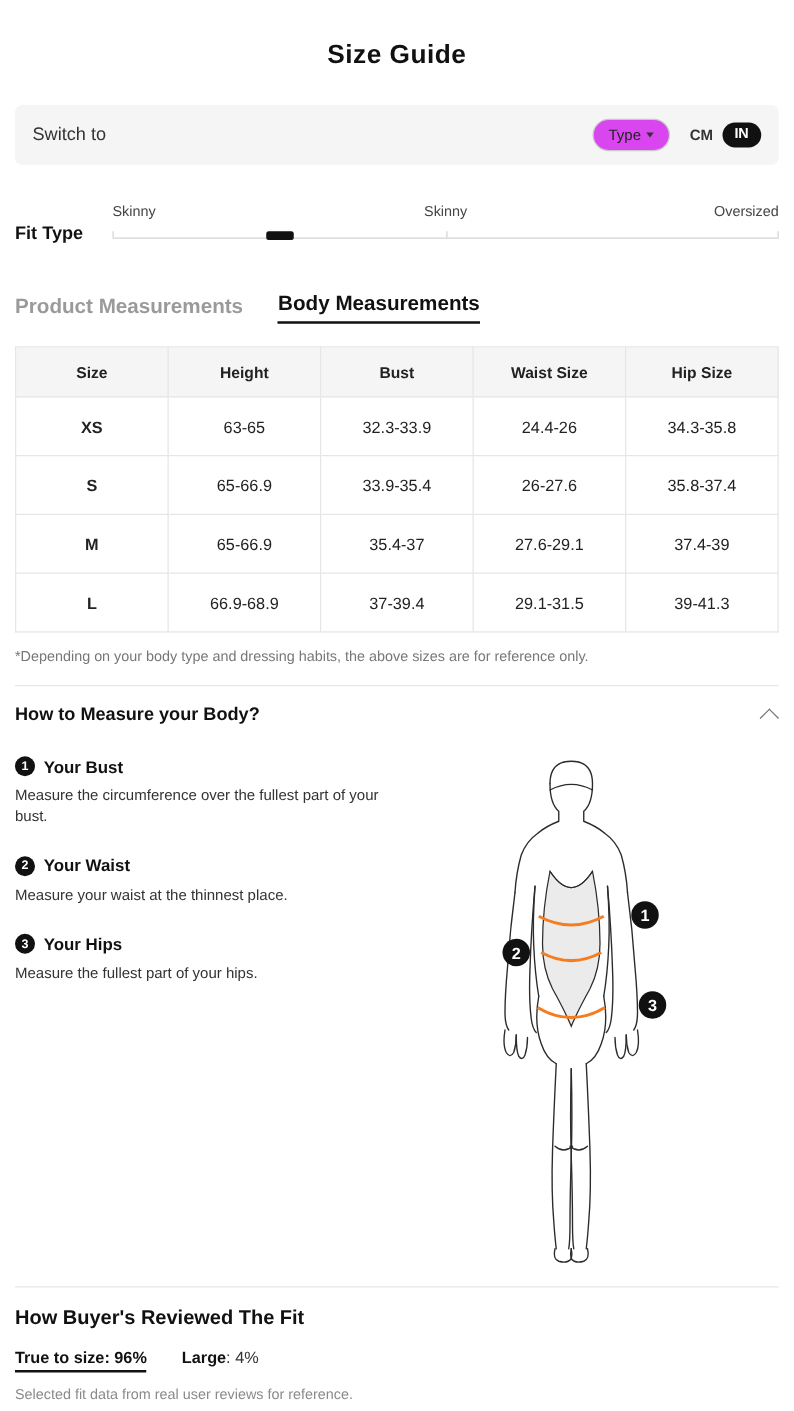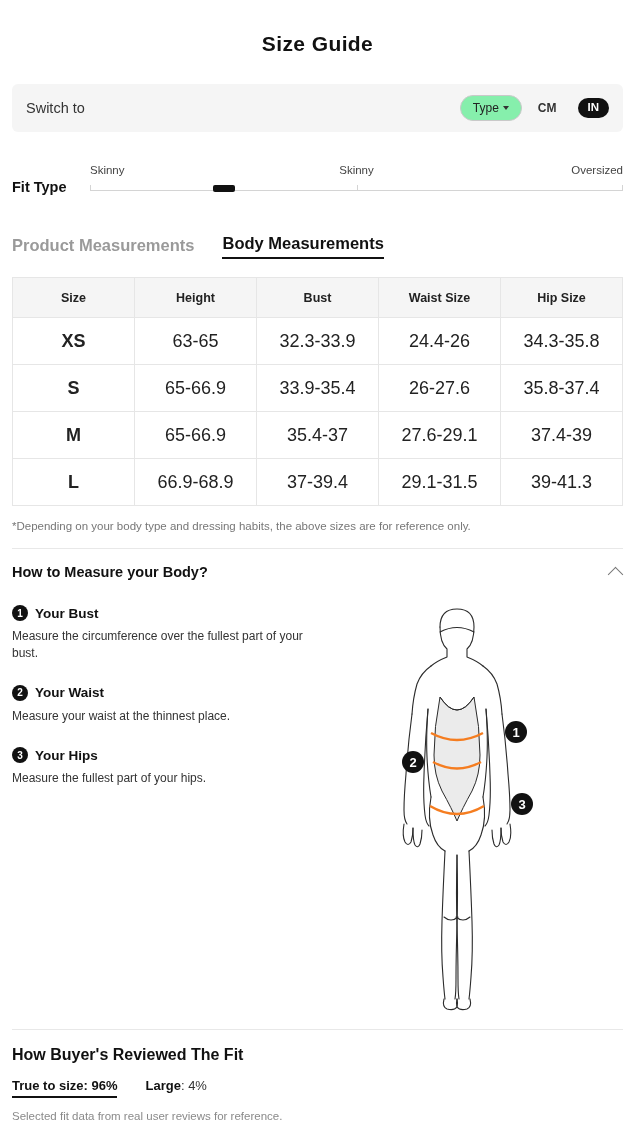--- a/index.html
+++ b/index.html
@@ -37,41 +37,41 @@
   }
   .switch-label {
     font-size: 14.5px;
     color: #333;
     flex: 1;
   }
   .type-select {
     width: 62px;
     height: 26px;
     border: 1px solid #c9c9c9;
-    background: #86efac;
+    background: #d946ef;
     border-radius: 14px;
     display: flex;
     align-items: center;
     justify-content: center;
     gap: 4px;
     font-size: 12px;
     color: #222;
     margin-right: 16px;
   }
   .chev {
     width: 0; height: 0;
     border-left: 3.5px solid transparent;
     border-right: 3.5px solid transparent;
     border-top: 4.5px solid #333;
     display: inline-block;
   }
   .unit-toggle {
     display: flex;
     align-items: center;
-    gap: 21px;
+    gap: 7px;
   }
   .unit-off { font-size: 12px; font-weight: bold; color: #333; }
   .unit-on {
     background: #111;
     color: #fff;
     font-size: 11.5px;
     font-weight: bold;
     border-radius: 11px;
     padding: 4px 10px 4px 10px;
     line-height: 1;
@@ -150,21 +150,21 @@
   
   .table-wrap { margin: 18px 12px 0 12px; }
   table {
     width: 100%;
     border-collapse: collapse;
     table-layout: fixed;
   }
   th, td {
     border: 1px solid #e6e6e6;
     text-align: center;
-    font-size: 18px;
+    font-size: 13px;
     color: #222;
   }
   thead th {
     background: #f5f5f5;
     height: 40px;
     font-weight: bold;
     font-size: 12.5px;
   }
   tbody td { height: 47px; }
   tbody td:first-child { font-weight: bold; }

